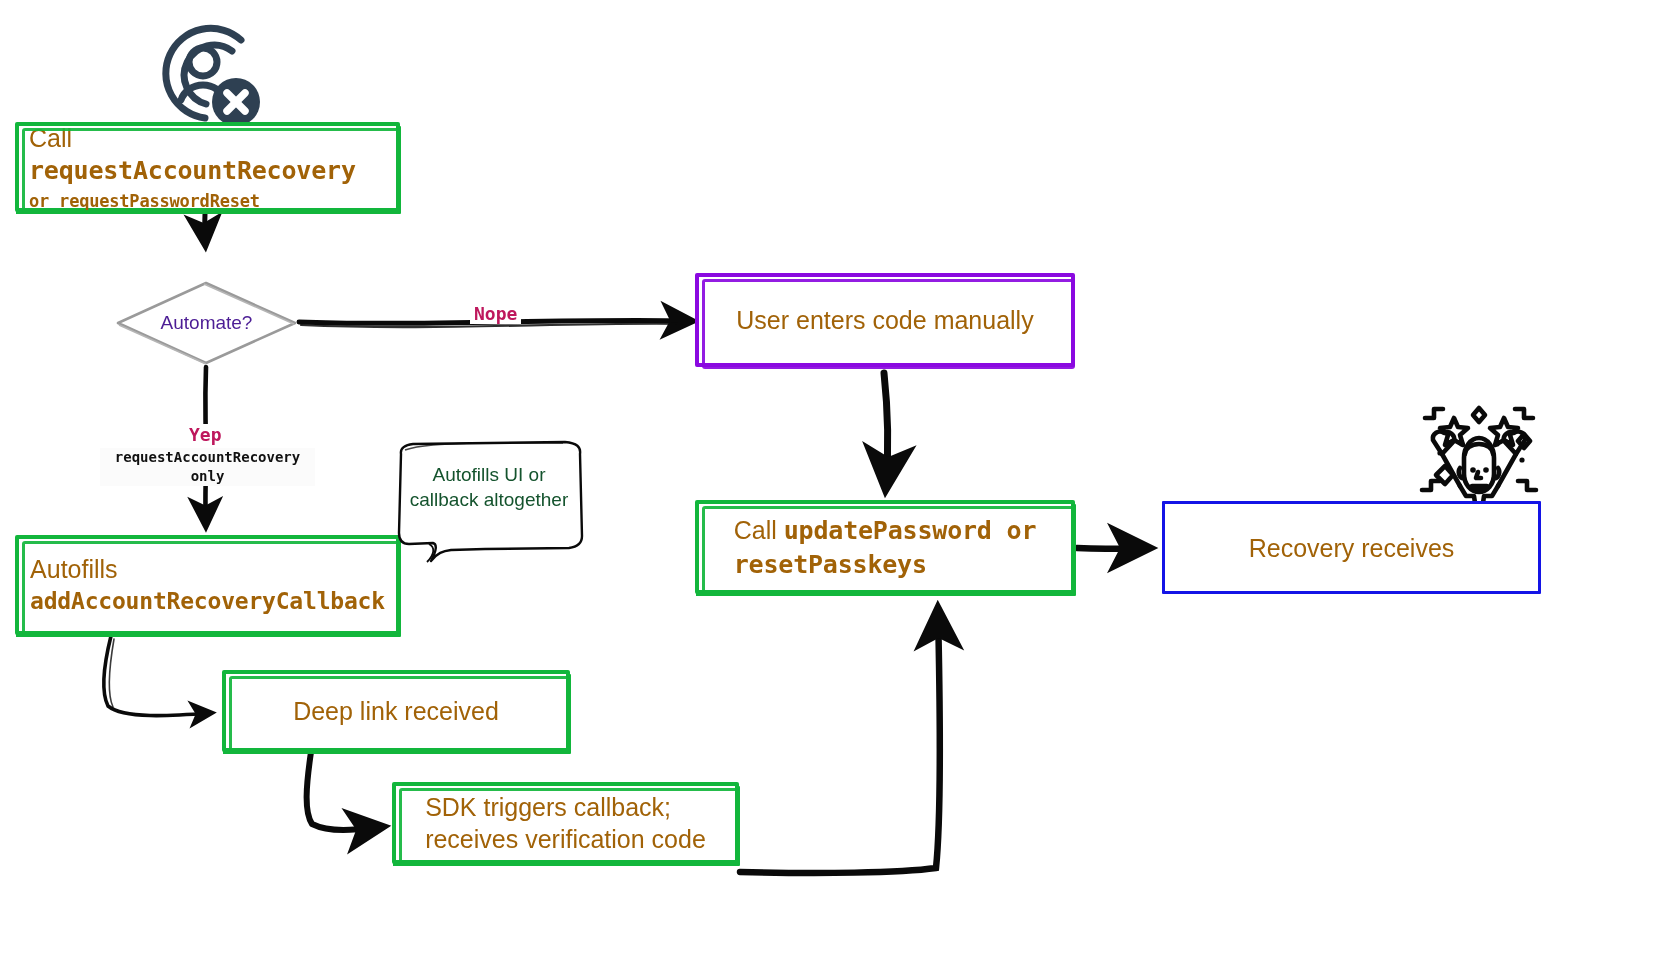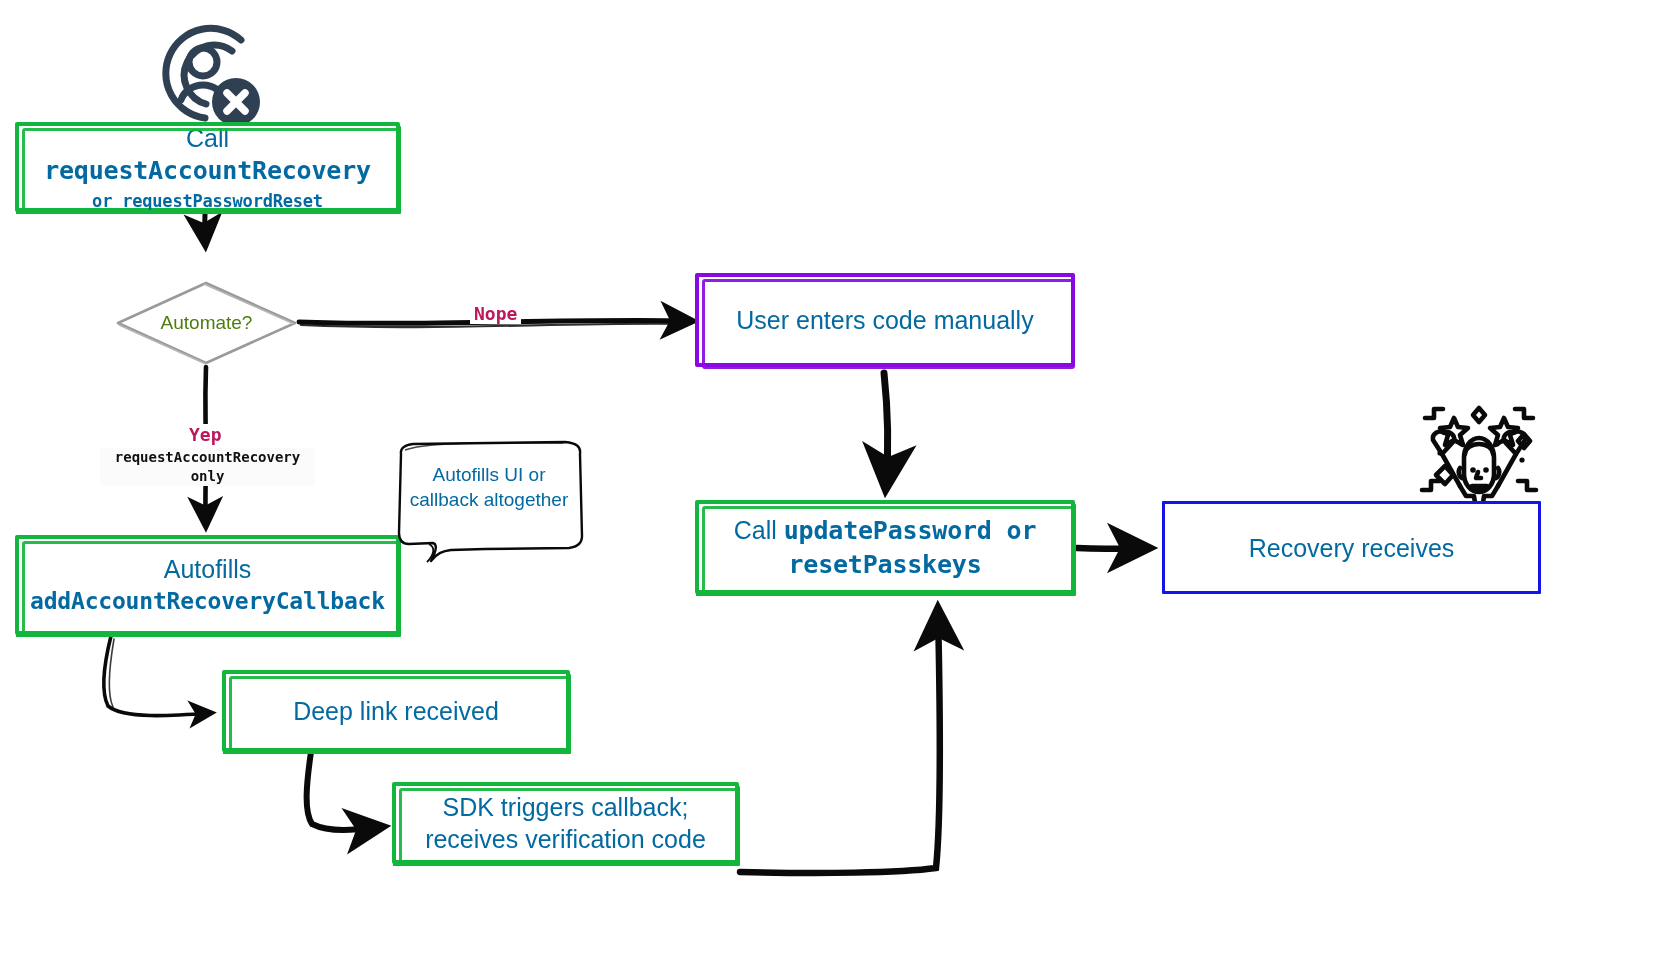--- a/index.html
+++ b/index.html
@@ -27,22 +27,22 @@
     height: 958px;
     pointer-events: none;
   }
   .node {
     position: absolute;
     box-sizing: border-box;
     background: #ffffff;
     display: flex;
     align-items: center;
     justify-content: center;
-    text-align: center;
-    color: #0369a1;
+    text-align: left;
+    color: #a16207;
   }
   .node .label {
     line-height: 1.28;
     padding: 0 10px;
   }
   .mono {
     font-family: "DejaVu Sans Mono", "Liberation Mono", monospace;
     font-weight: bold;
     letter-spacing: -0.2px;
   }
@@ -105,21 +105,21 @@
   
   #n-decision {
     position: absolute;
     left: 116px; top: 281px;
     width: 181px; height: 84px;
   }
   #n-decision .dtext {
     position: absolute;
     left: 0; top: 0; width: 181px; height: 84px;
     display: flex; align-items: center; justify-content: center;
-    font-size: 19px; color: #4d7c0f;
+    font-size: 19px; color: #4c1d95;
   }
 
   
   .edge-label {
     position: absolute;
     color: #be185d;
     font-family: "DejaVu Sans Mono", "Liberation Mono", monospace;
     font-weight: bold;
     font-size: 18px;
     background: #ffffff;
@@ -146,21 +146,21 @@
     position: absolute;
     left: 393px; top: 440px;
     width: 192px; height: 124px;
   }
   #bubble .btext {
     position: absolute;
     left: 8px; top: 22px;
     width: 176px;
     text-align: center;
     font-size: 19px;
-    color: #0369a1;
+    color: #14532d;
     line-height: 1.33;
   }
 
   
   #icon-account-error {
     position: absolute;
     left: 148px; top: 18px;
     width: 124px; height: 120px;
   }
   #icon-celebration {

